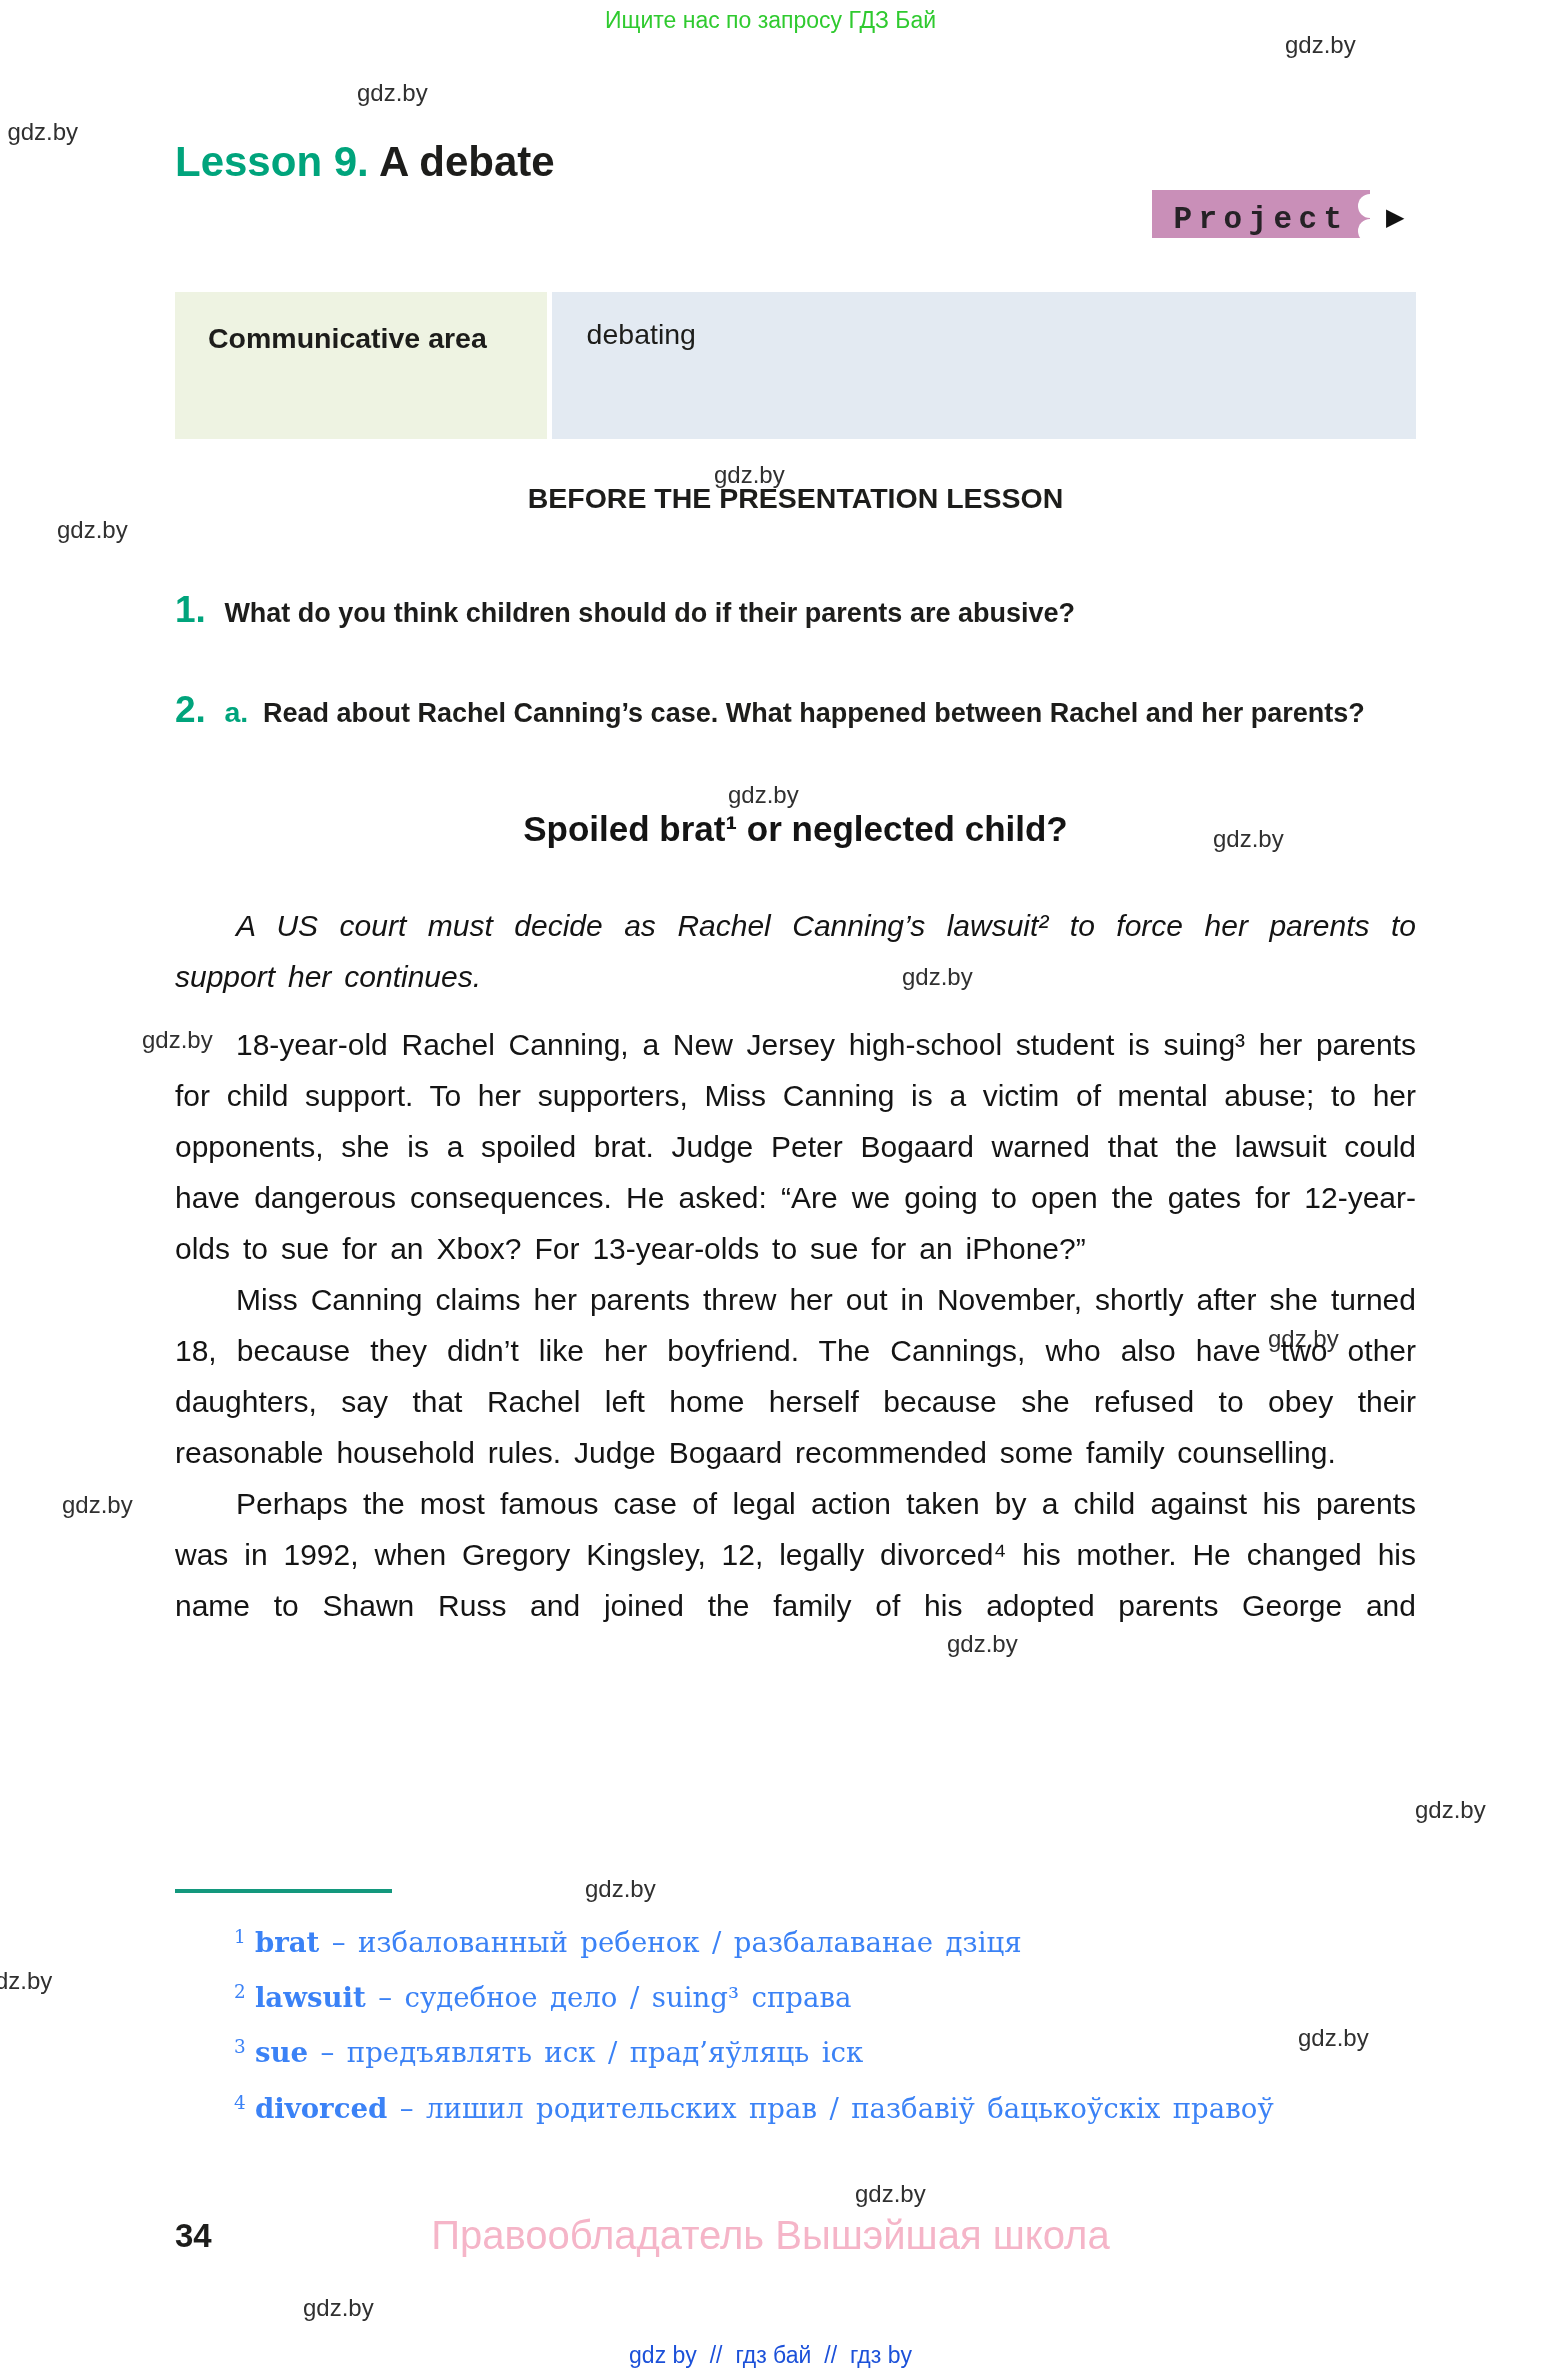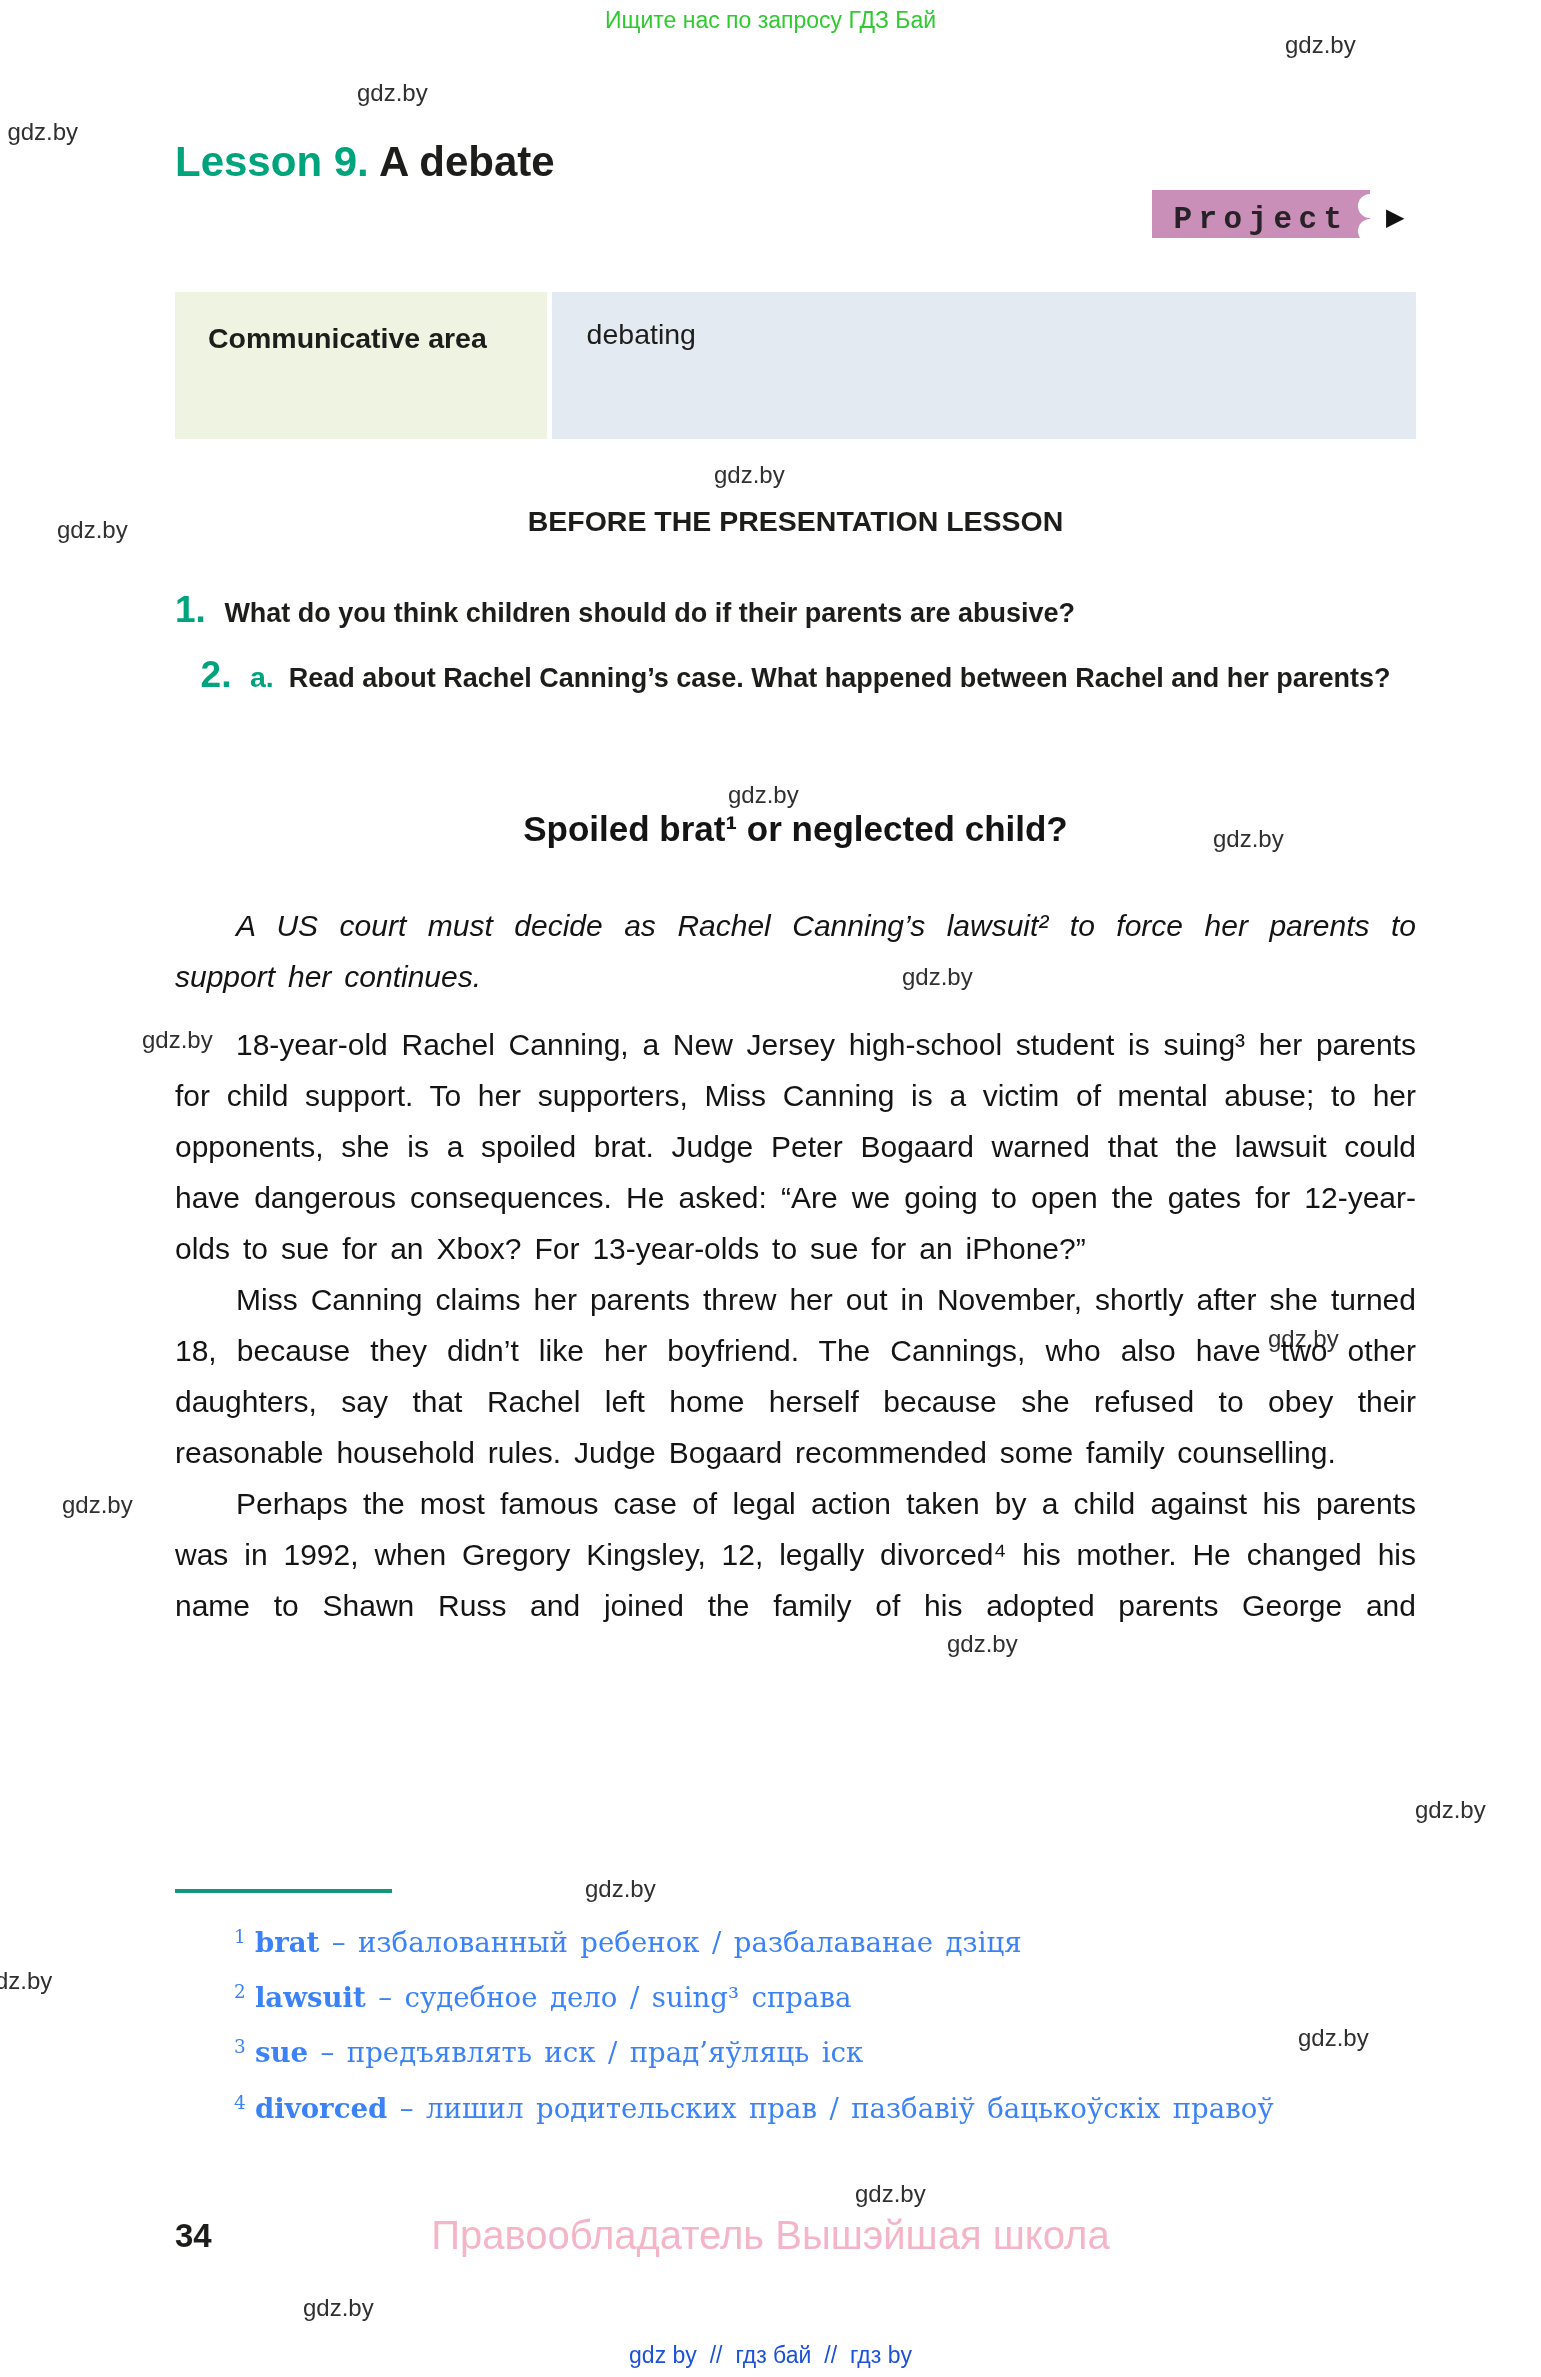--- a/index.html
+++ b/index.html
@@ -21,26 +21,26 @@
   .scallop{position:absolute;right:-12px;width:24px;height:24px;background:#fff;border-radius:50%;}
   .scallop.s1{top:3.7px;} .scallop.s2{top:29px;}
   .badge-arrow{position:absolute;left:1386px;top:203px;font:24px "DejaVu Sans",sans-serif;color:#111;}
 
   .info-table{position:absolute;left:175px;top:292px;width:1241px;height:147px;display:flex;gap:4.6px;}
   .cell-label{width:372px;background:#eef3e2;box-sizing:border-box;padding:24px 27.6px 0 33px;
               font:bold 28.5px/1.55 "Liberation Sans",sans-serif;color:#1d1d1b;}
   .cell-value{flex:1;background:#e3eaf2;box-sizing:border-box;padding:26px 0 0 35px;
               font:28.5px "Liberation Sans",sans-serif;color:#1d1d1b;}
 
-  .section-heading{position:absolute;left:175px;top:505px;width:1241px;text-align:center;
+  .section-heading{position:absolute;left:175px;top:482px;width:1241px;text-align:center;
                    font:bold 28.5px "Liberation Sans",sans-serif;color:#1d1d1b;}
 
   .exercise{position:absolute;left:175px;width:1241px;
             font:bold 27px/1.88 "Liberation Sans",sans-serif;color:#1d1d1b;}
-  #ex1{top:588px;} #ex2{top:651px;text-align:center;}
+  #ex1{top:588px;} #ex2{top:686px;}
   .ex-num{color:#00a47c;font-size:37px;line-height:0;margin-right:11px;}
   .ex-letter{color:#00a47c;font-size:28.5px;margin-right:7.4px;}
 
   .article{position:absolute;left:175px;top:809px;width:1241px;
            font-family:Liberation Sans, sans-serif;color:#141414;}
   .article-title{text-align:center;font-size:35px;font-weight:bold;margin:0 0 51px 0;}
   .article p{margin:0;text-indent:61px;text-align:justify;font-size:30px;line-height:51px;
              word-spacing:4.6px;}
   .article p.lead{font-style:italic;margin-bottom:16.5px;}
   .article p.force-justify{text-align-last:justify;}

